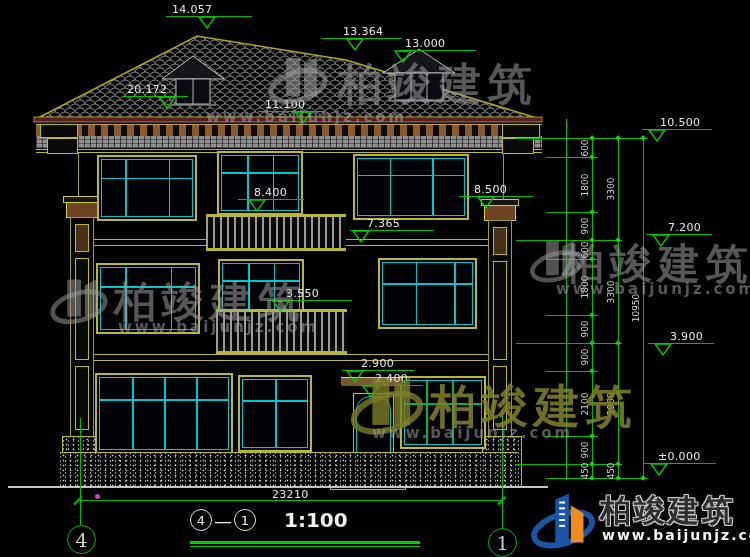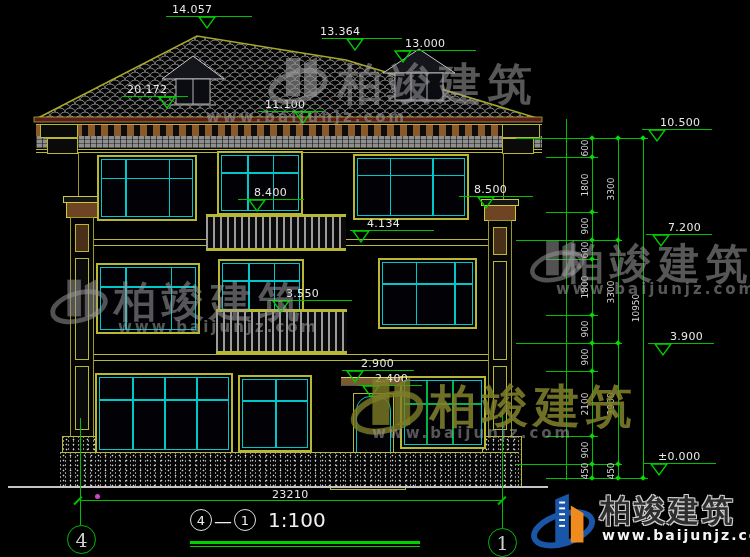--- a/index.html
+++ b/index.html
@@ -248,26 +248,26 @@
       <path d="M1,1 H17 L9,12 Z" fill="none" stroke="#00cf00" stroke-width="1.3"></path>
     </svg>
   <svg class="abs" style="left:654px;top:343px" width="18" height="13">
       <path d="M1,1 H17 L9,12 Z" fill="none" stroke="#00cf00" stroke-width="1.3"></path>
     </svg>
   <svg class="abs" style="left:650px;top:463px" width="18" height="13">
       <path d="M1,1 H17 L9,12 Z" fill="none" stroke="#00cf00" stroke-width="1.3"></path>
     </svg>
 
   <span class="etext" style="left:172px;top:3px">14.057</span>
-  <span class="etext" style="left:320px;top:25px">13.364</span>
+  <span class="etext" style="left:343px;top:25px">13.364</span>
   <span class="etext" style="left:405px;top:37px">13.000</span>
   <span class="etext" style="left:127px;top:83px">20.172</span>
   <span class="etext" style="left:265px;top:98px">11.100</span>
   <span class="etext" style="left:254px;top:186px">8.400</span>
-  <span class="etext" style="left:367px;top:217px">4.134</span>
+  <span class="etext" style="left:367px;top:217px">7.365</span>
   <span class="etext" style="left:474px;top:183px">8.500</span>
   <span class="etext" style="left:286px;top:287px">3.550</span>
   <span class="etext" style="left:361px;top:357px">2.900</span>
   <span class="etext" style="left:375px;top:372px">2.400</span>
   <span class="etext" style="left:660px;top:116px">10.500</span>
   <span class="etext" style="left:668px;top:221px">7.200</span>
   <span class="etext" style="left:670px;top:330px">3.900</span>
   <span class="etext" style="left:658px;top:450px">±0.000</span>
 
   <div>
@@ -338,21 +338,21 @@
       <span>4</span>
     </div>
   <div class="circ" style="left:488px;top:528px">
       <span>1</span>
     </div>
 
   <div class="abs" style="left:190px;top:508px;display:flex;align-items:center;gap:2px;color:#f0f0f0;">
     <span class="tcirc">4</span>
       <span style="font-size:18px">—</span>
       <span class="tcirc">1</span>
-      <span style="font-size:20px;font-weight:normal;margin-left:10px">1:100</span>
+      <span style="font-size:20px;font-weight:bold;margin-left:26px">1:100</span>
   </div>
   <div class="abs" style="left:190px;top:541px;width:230px;height:3px;background:#00cf00"></div>
   <div class="abs" style="left:190px;top:546px;width:230px;height:1px;background:#00cf00"></div>
 
   <svg class="abs" style="left:266px;top:46px;color:rgba(150,150,150,.6)" width="64" height="64" viewBox="0 0 64 64">
       <use href="#bld"></use>
     </svg>
   <span class="wm wm-cn" style="left:338px;top:55px">柏竣建筑</span>
   <span class="wm wm-url" style="left:206px;top:108px">www.baijunjz.com</span>
 

